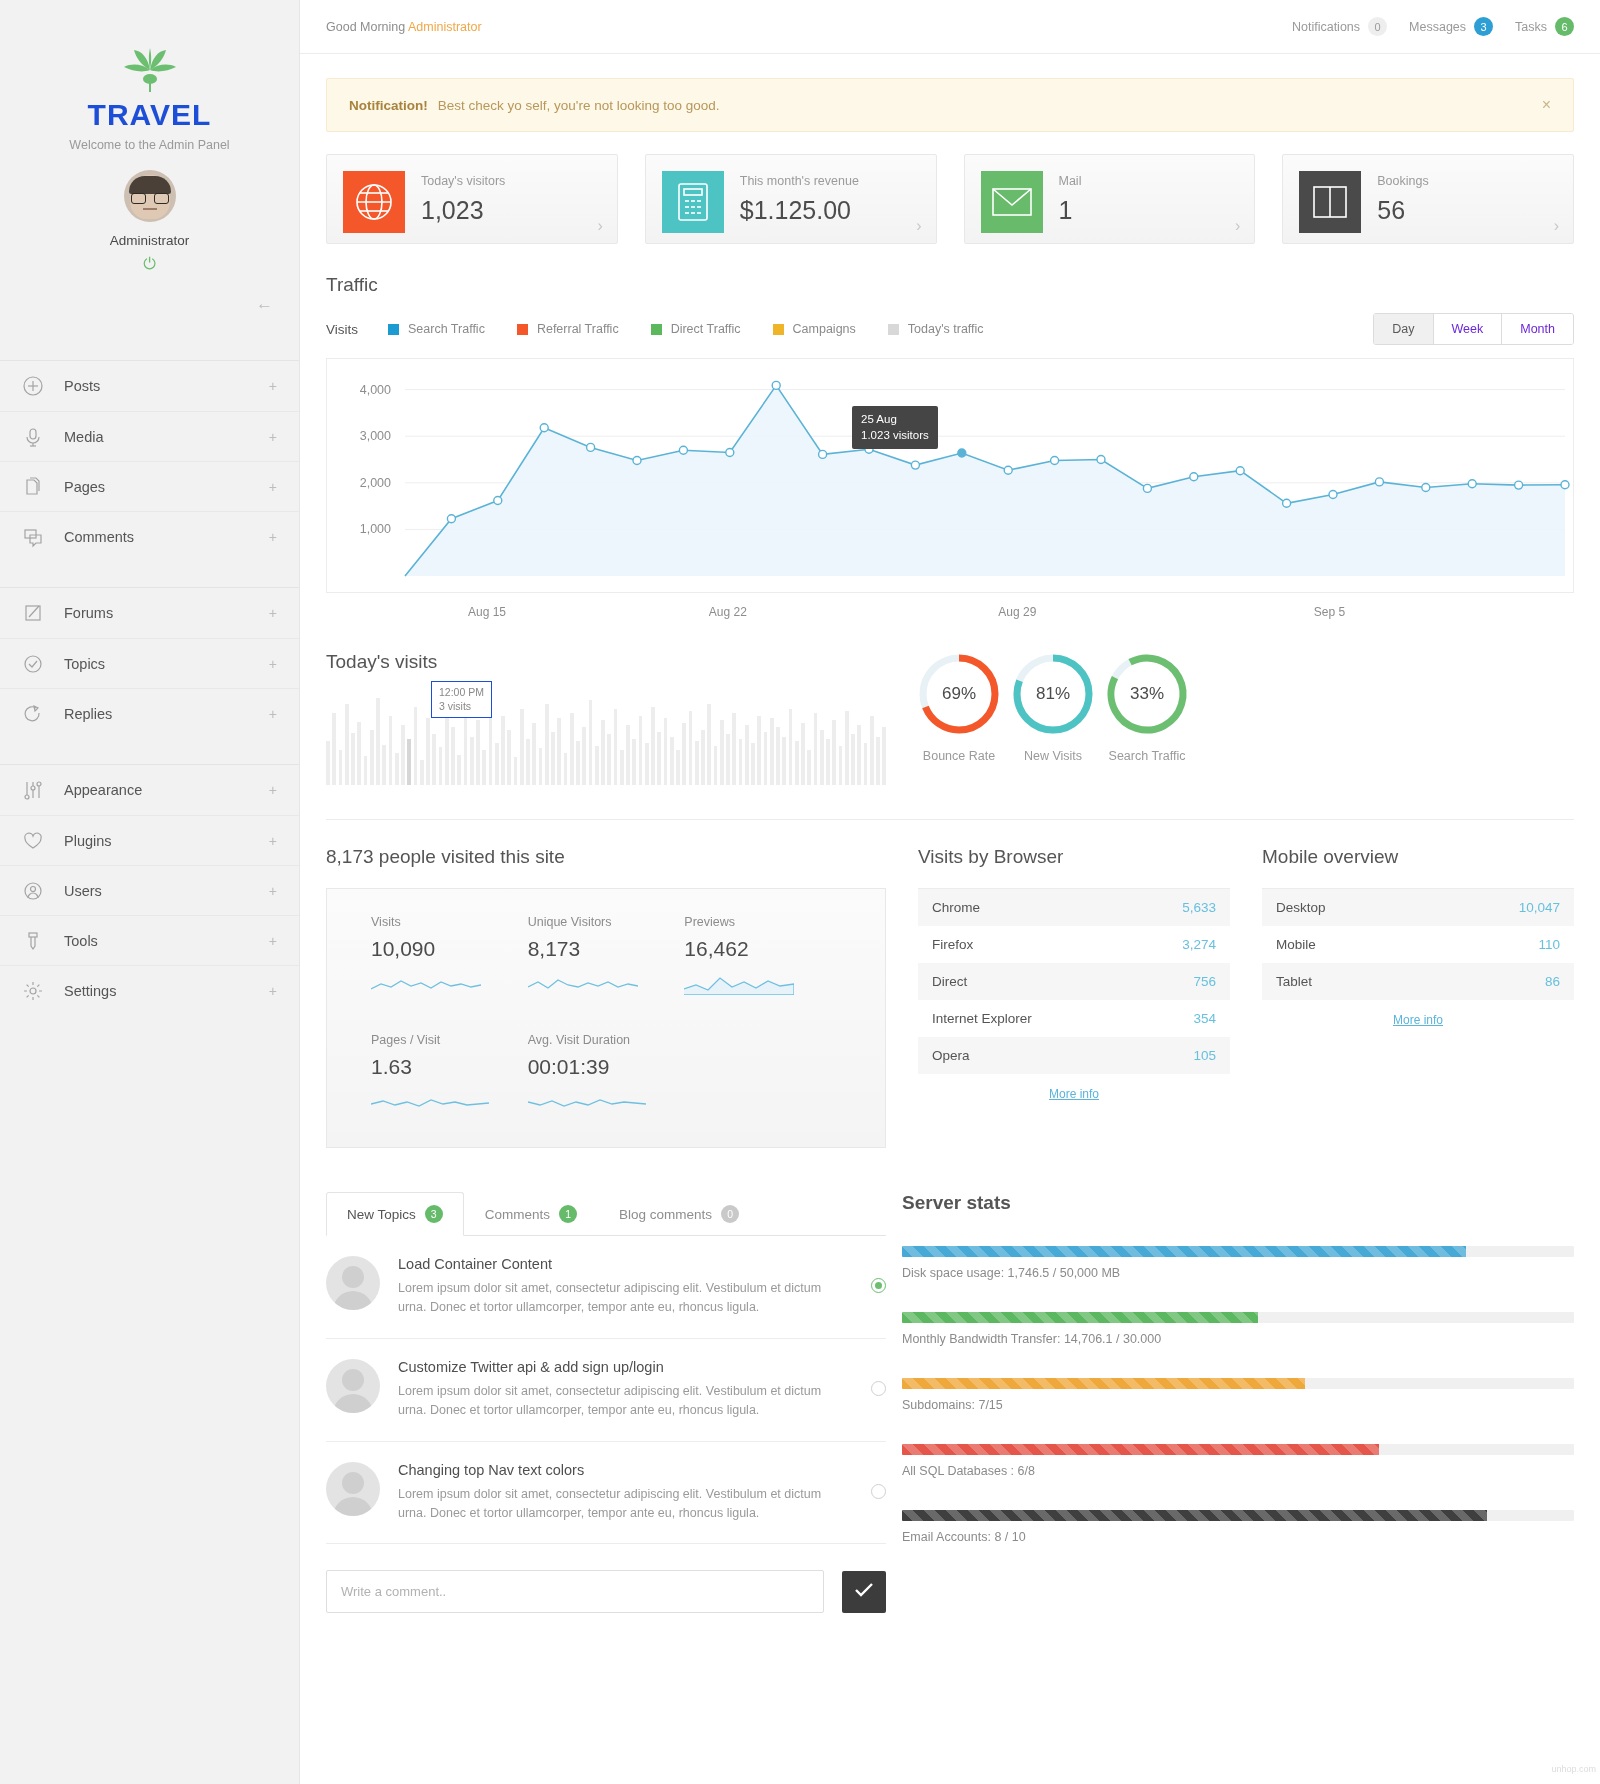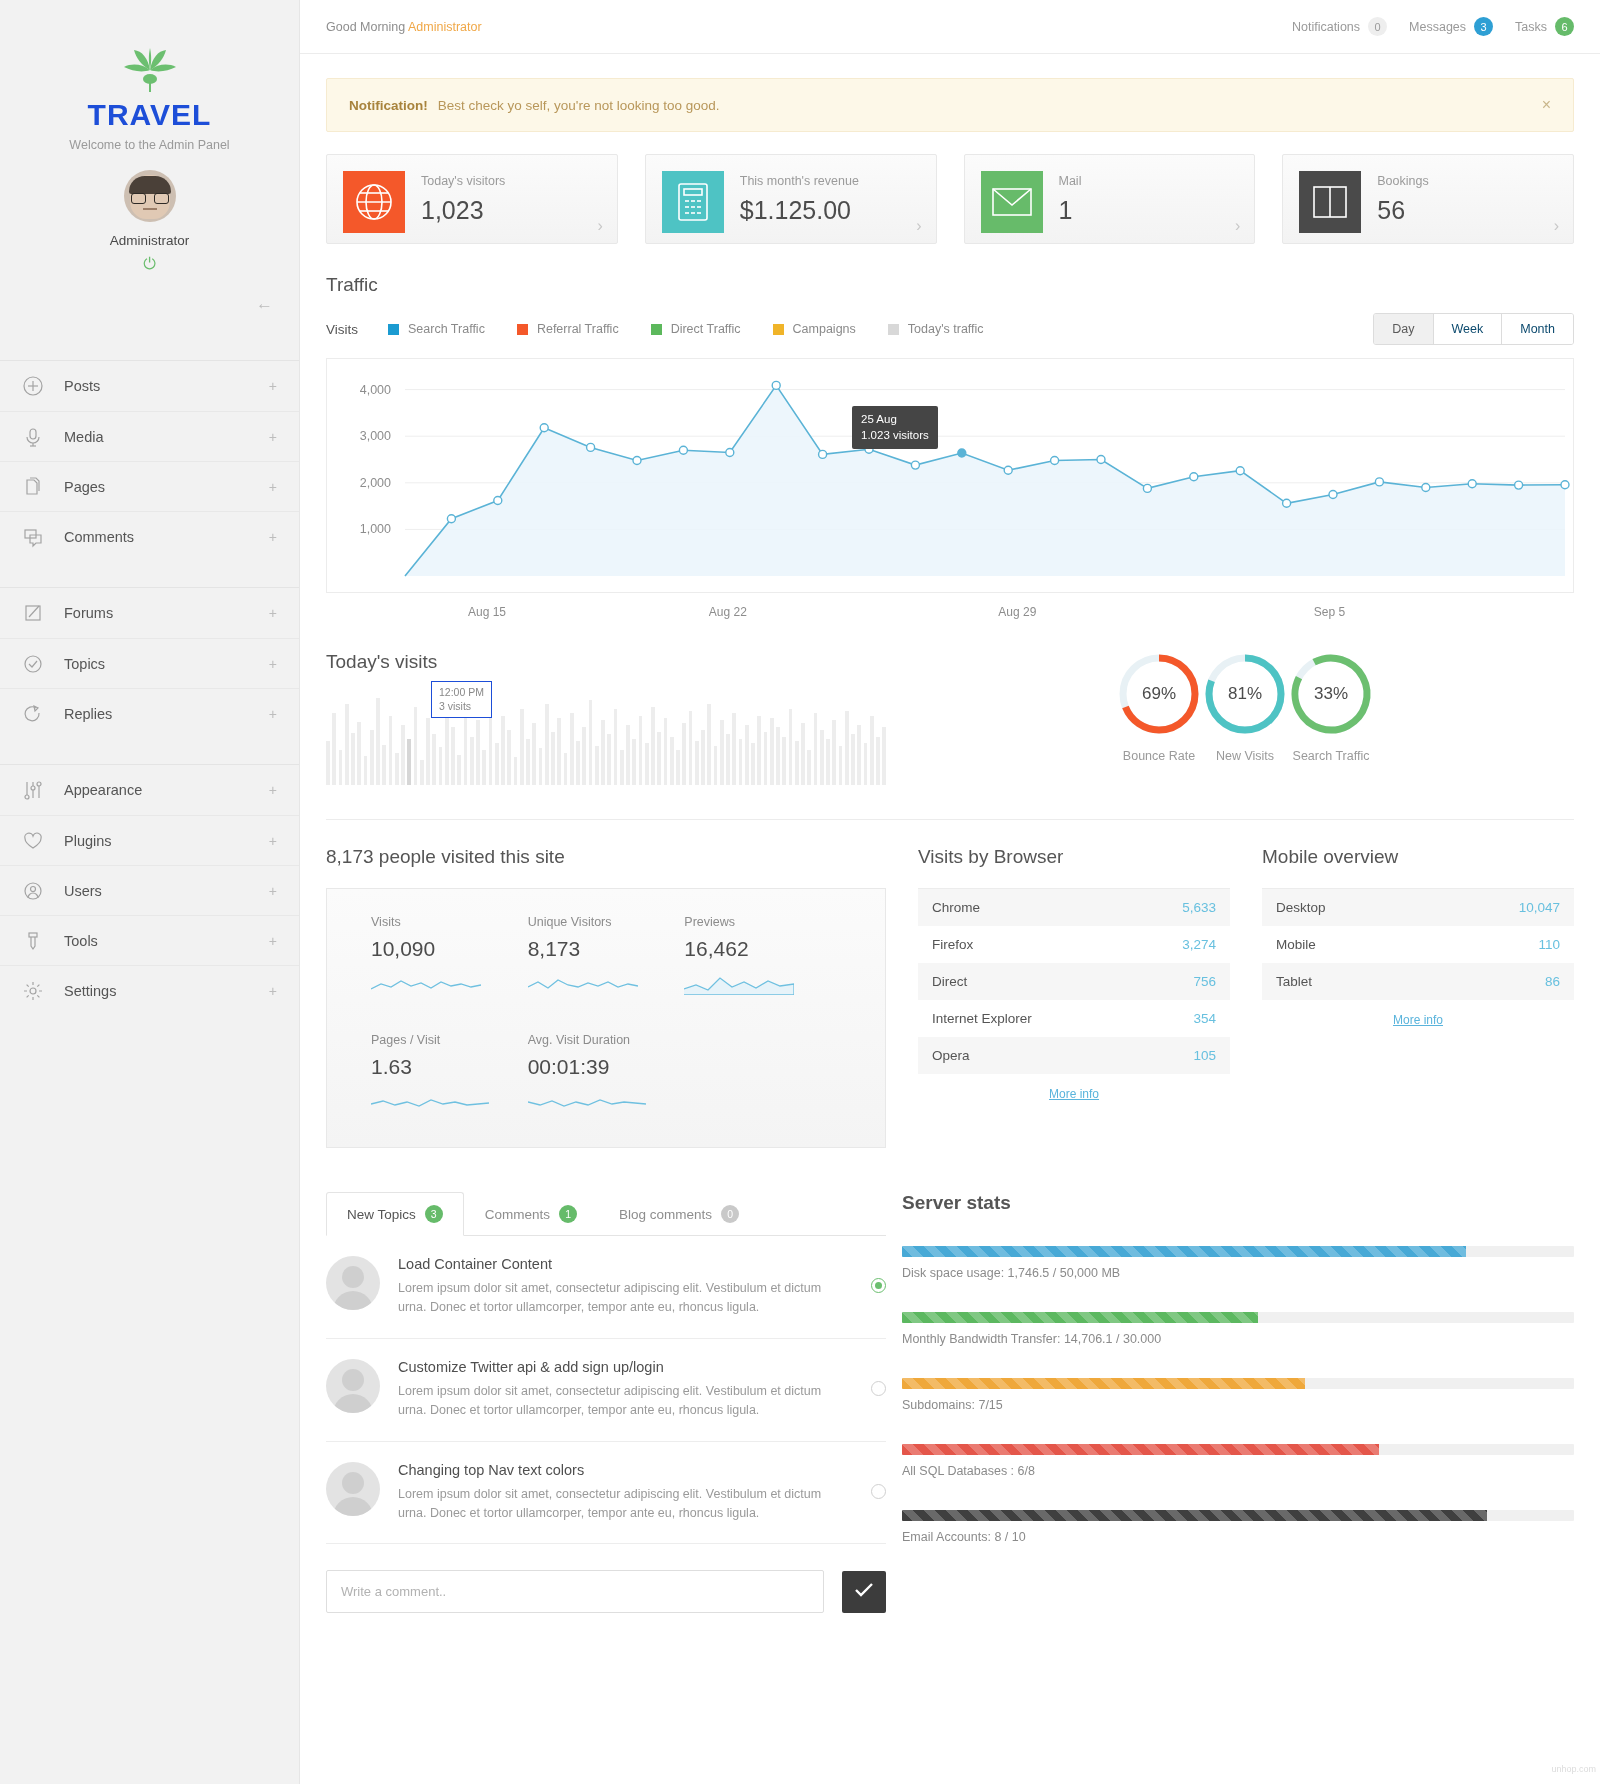--- a/index.html
+++ b/index.html
@@ -103,40 +103,40 @@
   .card-value { font-size: 25px; color: #4c4c4c; margin-top: 8px; }
   .card-arrow { position: absolute; right: 14px; bottom: 8px; color: #c8c8c8; font-size: 16px; }
 
   .sec-title { font-size: 19px; color: #555; font-weight: normal; }
   .traffic-head { margin-top: 30px; }
   .legend-row { display: flex; align-items: center; margin-top: 17px; position: relative; }
   .legend-first { font-size: 13.5px; color: #555; margin-right: 30px; }
   .legend { display: flex; align-items: center; gap: 9px; margin-right: 32px; font-size: 12.5px; color: #8a8a8a;}
   .sw { width: 11px; height: 11px; display:inline-block;}
   .range-btns { margin-left: auto; display: flex; border: 1px solid #dcdcdc; border-radius: 3px; overflow: hidden;}
-  .range-btn { padding: 8px 18px; font-size: 12.5px; color: #0c4a6e; background:#fff; cursor:pointer;}
+  .range-btn { padding: 8px 18px; font-size: 12.5px; color: #6d28d9; background:#fff; cursor:pointer;}
   .range-btn + .range-btn { border-left: 1px solid #dcdcdc; }
   .range-btn.active { background: #f0f0f0; color: #5a5a5a; }
 
   .chart-box { margin-top: 13px; border: 1px solid #ececec; position: relative; height: 235px; background:#fff;}
   .chart-xlabels { display: flex; margin-top: 12px; font-size: 12px; color: #8d8d8d; position: relative; height: 18px;}
   .xlab { position: absolute; transform: translateX(-50%); }
   .tooltip {
     position: absolute; background: #454545; color: #fff; font-size: 11.5px;
     padding: 6px 9px; line-height: 1.35; border-radius: 2px; white-space: nowrap;
   }
 
   .visits-row { display: flex; margin-top: 28px; gap: 10px; align-items: flex-start;}
   .visits-left { flex: 0 0 560px; }
   .bars { display: flex; align-items: flex-end; height: 90px; gap: 2.5px; margin-top: 22px; position: relative;}
   .bar { flex: 1; background: #ededed; }
   .bar.dark { background: #d6d6d6; }
   .bar-tip { position:absolute; left:105px; top:-14px; background:#fff; border:1px solid #1d4ed8;
      font-size:10.5px; color:#888; padding:4px 7px; line-height:1.3; }
-  .donuts { flex: 1; display: flex; justify-content: center; padding-left: 20px; }
+  .donuts { flex: 1; display: flex; justify-content: flex-start; padding-left: 20px; gap: 8px; }
   .donut-wrap { text-align: center; }
   .donut { width: 86px; height: 86px; position: relative; margin: 0 auto; }
   .donut-val { position: absolute; inset: 0; display: flex; align-items: center;
      justify-content: center; font-size: 17px; color: #4c4c4c; }
   .donut-label { font-size: 12.5px; color: #9a9a9a; margin-top: 12px; }
 
   .divider { border-top: 1px solid #ececec; margin-top: 34px; }
 
   .mid-row { display: flex; margin-top: 26px; gap: 32px; }
   .mid-left { flex: 0 0 560px; }

